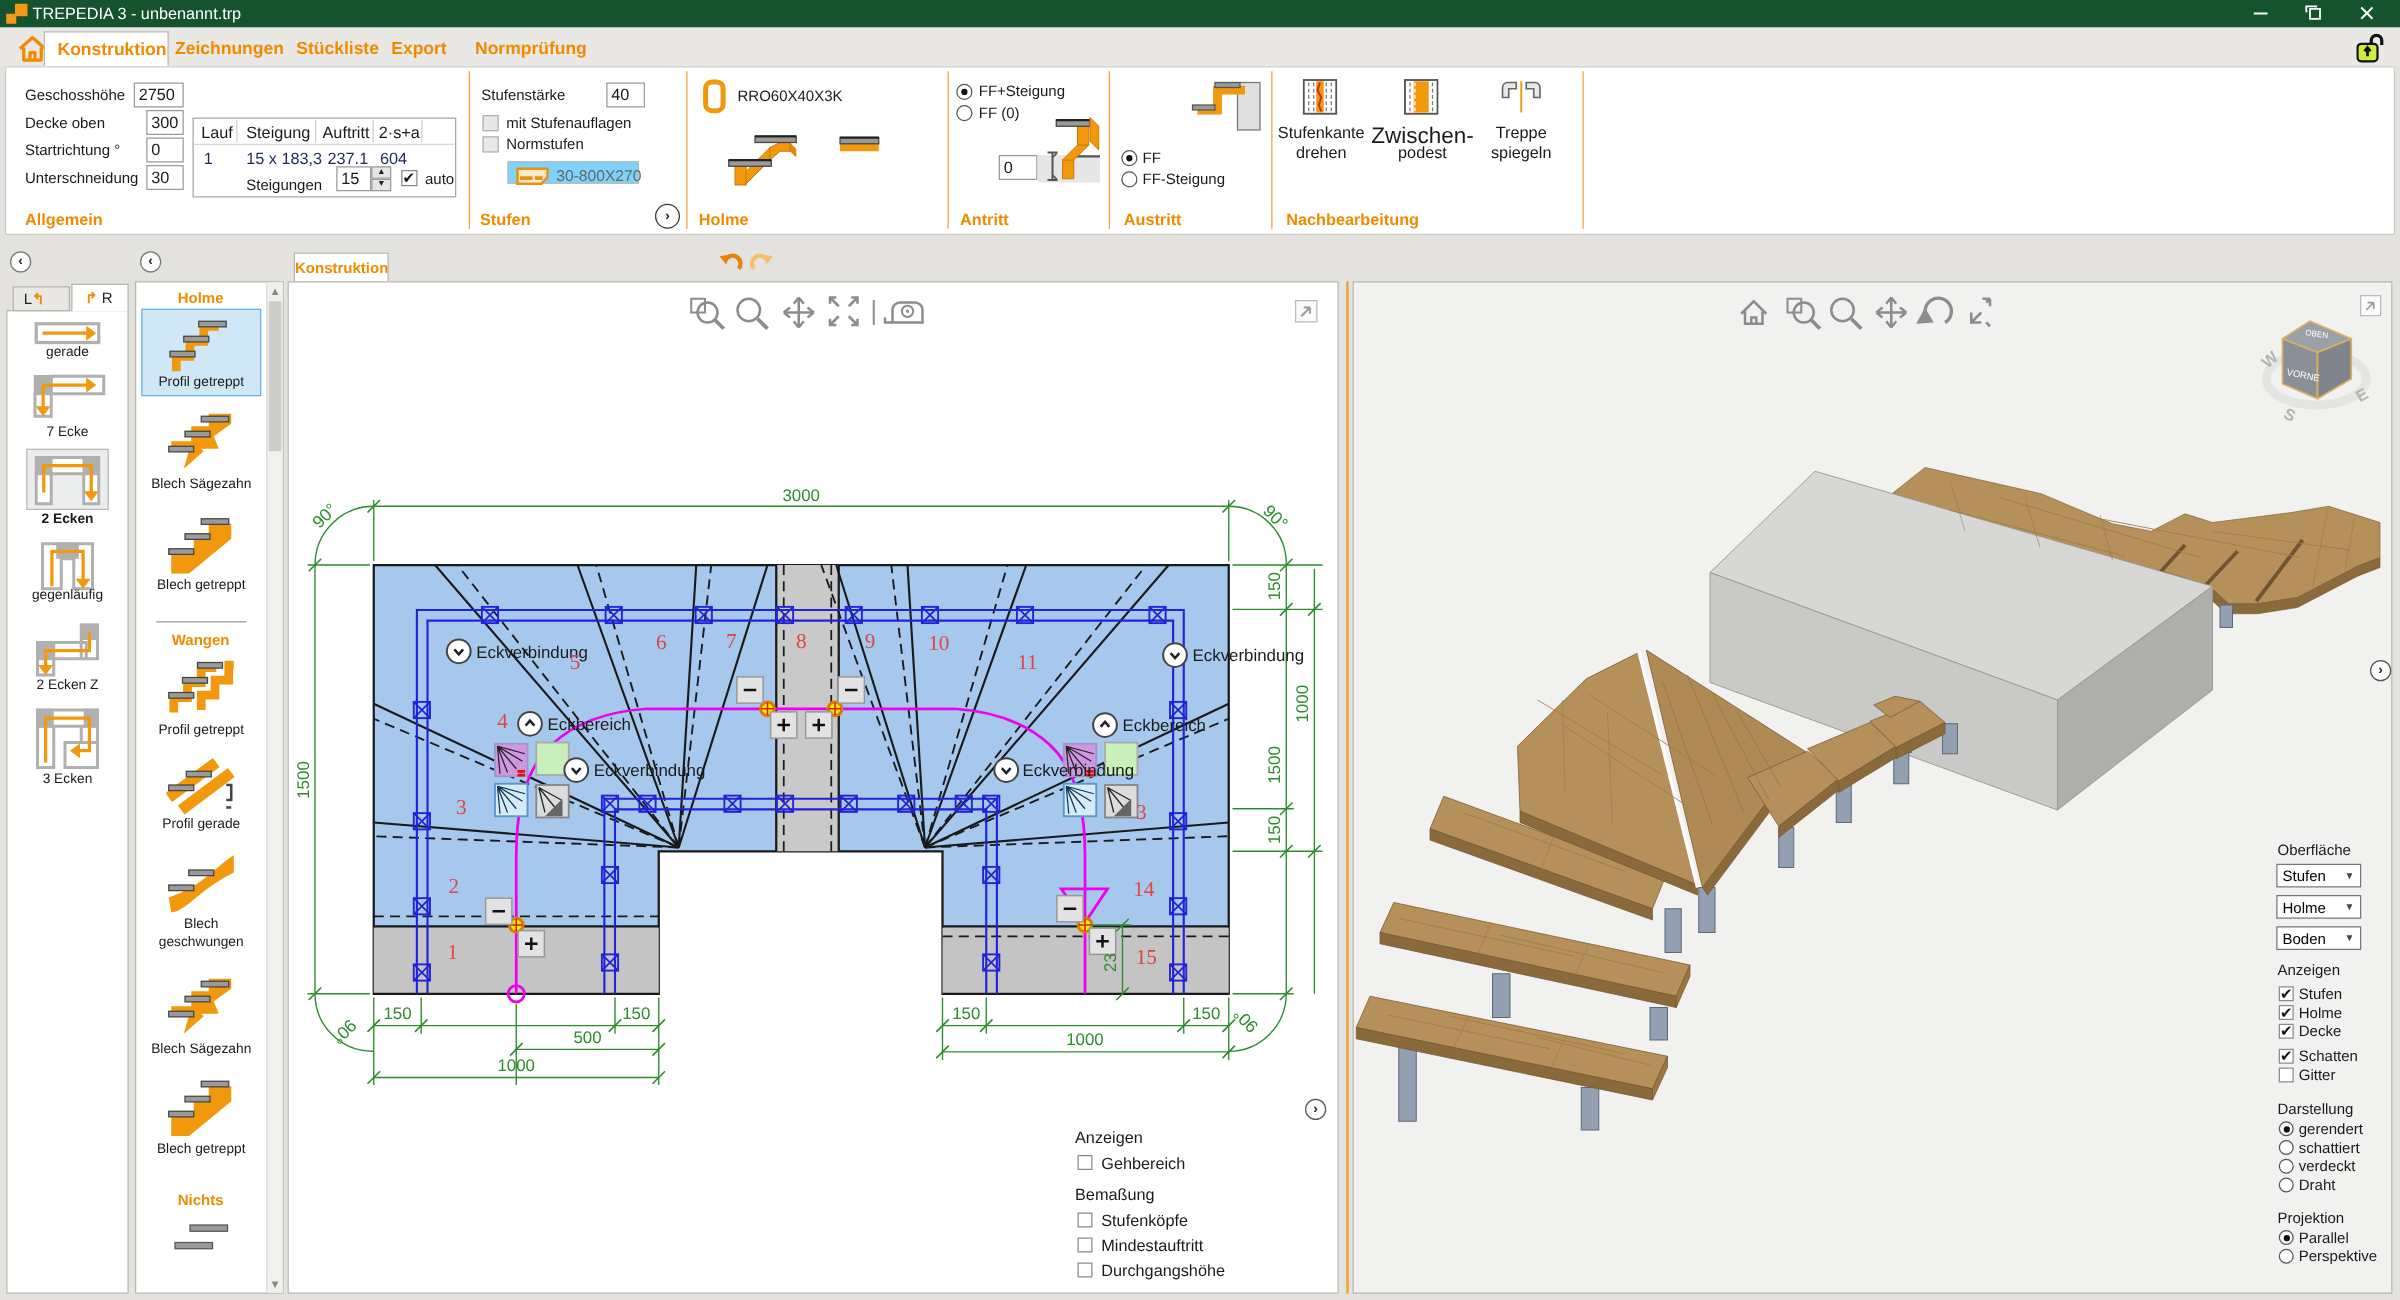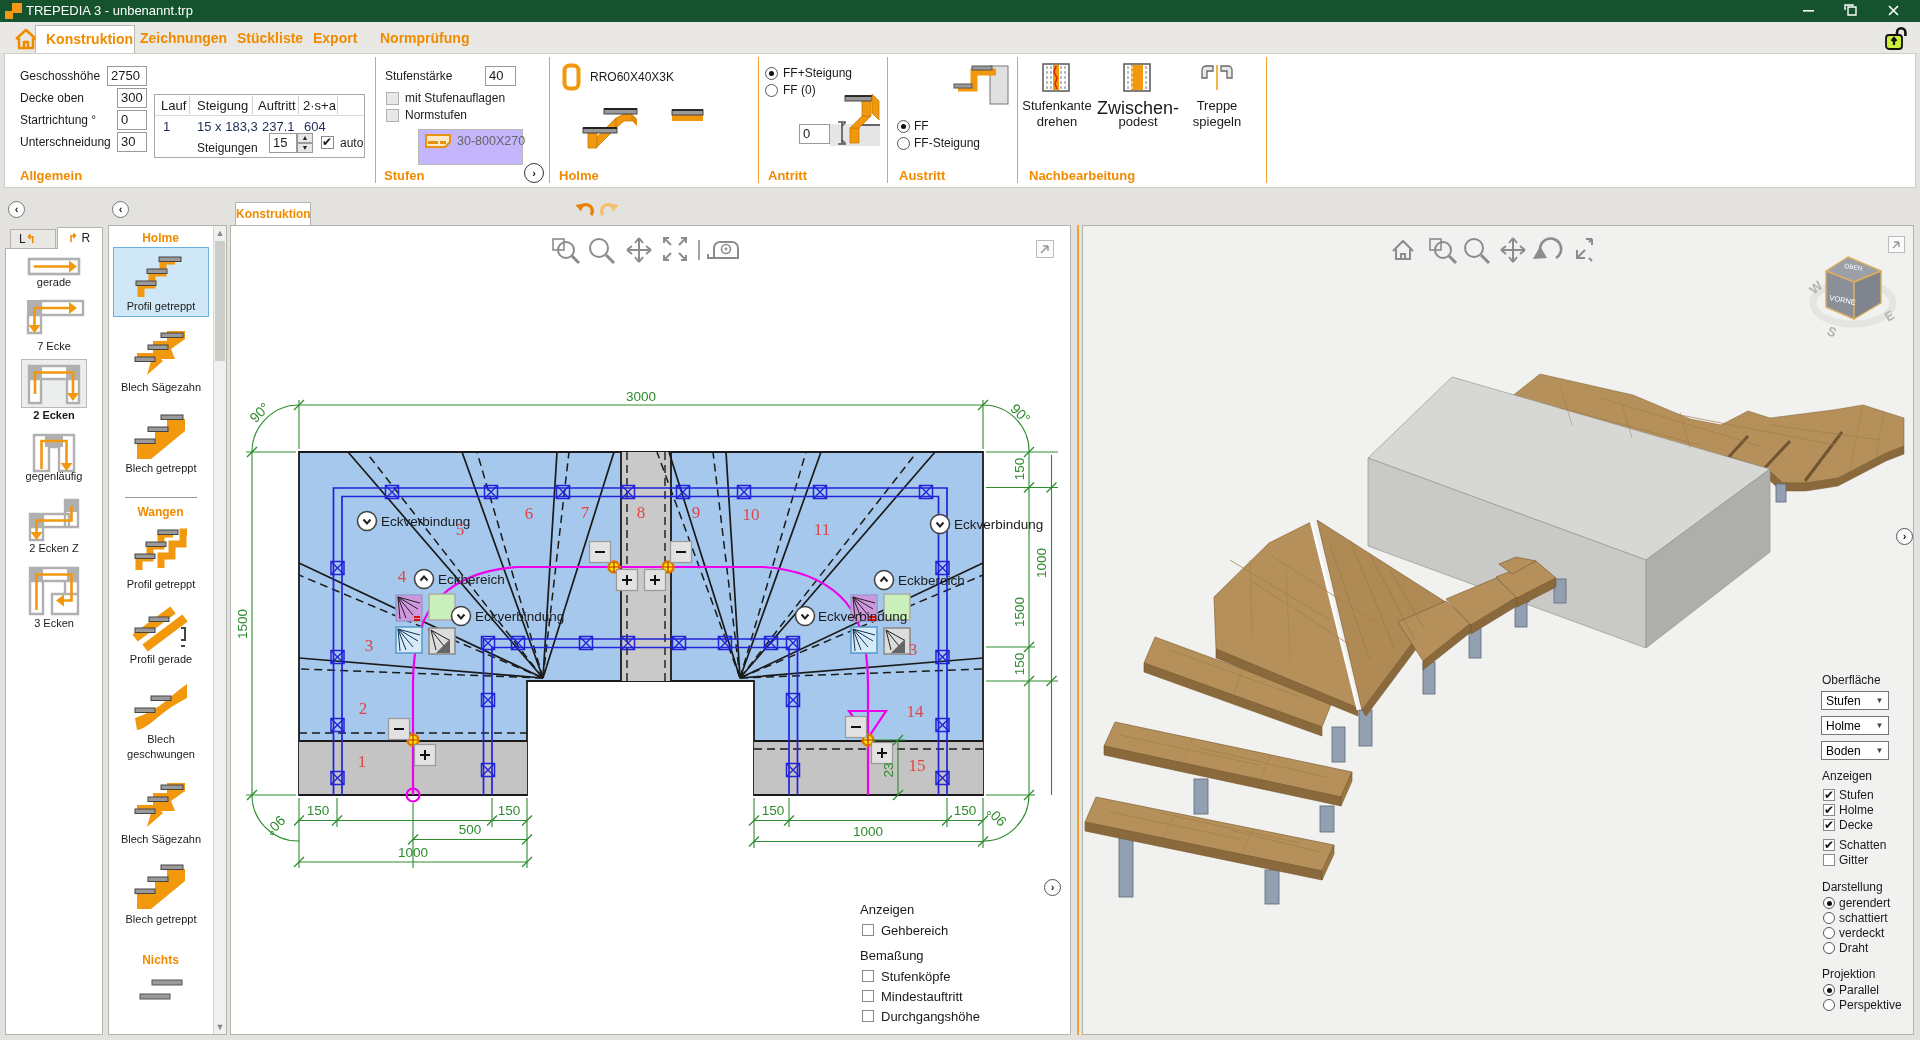--- a/index.html
+++ b/index.html
@@ -98,21 +98,21 @@
 <div class="rlabel" style="left:340px;top:136px;">auto</div>
 <div class="glabel" style="left:20px;top:168px;">Allgemein</div>
 <div class="gsep" style="left:375px;"></div>
 
 <div class="rlabel" style="left:385px;top:69px;">Stufenstärke</div>
 <div class="rinput" style="left:485px;top:66px;width:31px;height:20px;">40</div>
 <div class="cbx dis" style="left:386px;top:92px;"></div>
 <div class="rlabel" style="left:405px;top:91px;">mit Stufenauflagen</div>
 <div class="cbx dis" style="left:386px;top:109px;"></div>
 <div class="rlabel" style="left:405px;top:108px;">Normstufen</div>
-<div class="abs" style="left:406px;top:129px;width:105px;height:36px;background:#c4b5fd;border:1px solid #b8b8b4;margin-left:12px;">
+<div class="abs" style="left:406px;top:129px;width:105px;height:18px;background:#7dd3fc;border:1px solid #b8b8b4;">
   <svg class="abs" style="left:5px;top:3px;" width="30" height="16" viewBox="0 0 30 16">
     <path d="M2,2 h24 v7 l-5,5 h-19 z" fill="#fbe9c8" stroke="#e8920e" stroke-width="2"></path>
     <rect x="4" y="8" width="10" height="3" fill="#e8920e"></rect>
     <rect x="16" y="8" width="6" height="3" fill="#e8920e"></rect>
   </svg>
   <div class="abs" style="left:38px;top:4px;font-size:12.5px;color:#666;white-space:nowrap;">30-800X270</div>
 </div>
 <div class="glabel" style="left:384px;top:168px;">Stufen</div>
 <div class="circbtn" style="left:524px;top:163px;width:20px;height:20px;line-height:18px;border-width:1.5px;border-color:#333;">›</div>
 <div class="gsep" style="left:549px;"></div>

